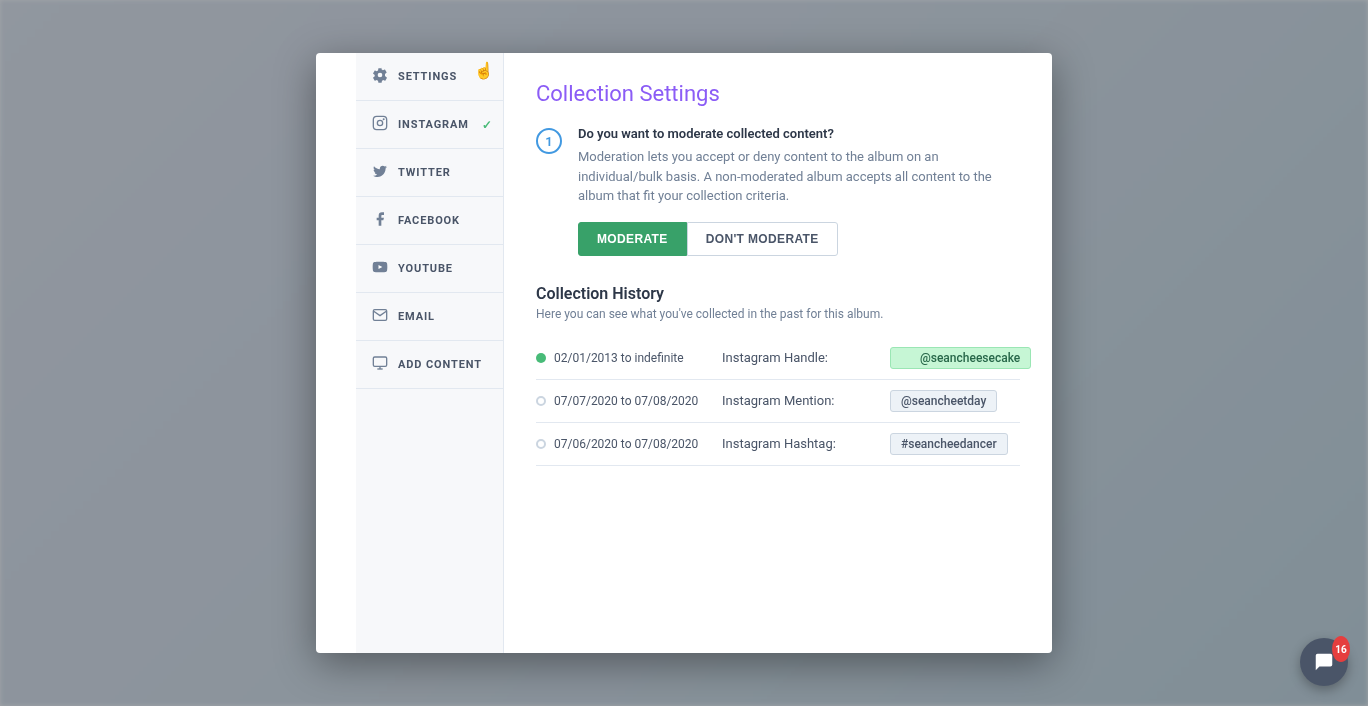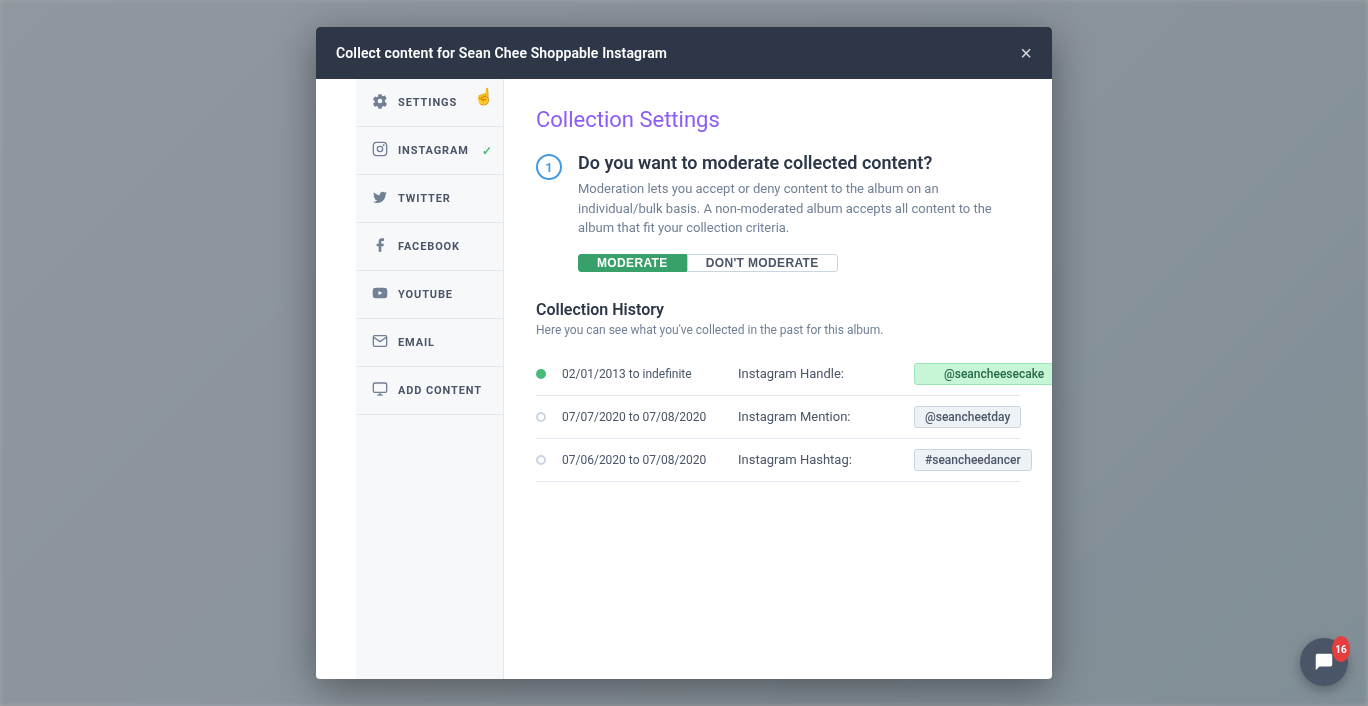--- a/index.html
+++ b/index.html
@@ -143,40 +143,40 @@
       display: flex;
       align-items: center;
       justify-content: center;
       font-size: 13px;
       font-weight: 600;
       flex-shrink: 0;
       margin-top: 2px;
     }
 
     .step-content h4 {
-      font-size: 18px;
+      font-size: 13px;
       font-weight: 600;
       color: #2d3748;
       margin-bottom: 6px;
     }
 
     .step-content p {
       font-size: 13px;
       color: #718096;
       line-height: 1.5;
       margin-bottom: 16px;
     }
 
     .btn-group {
       display: flex;
       gap: 0;
     }
 
     .btn {
-      padding: 1px 18px;
+      padding: 9px 18px;
       font-size: 12px;
       font-weight: 600;
       cursor: pointer;
       border: 1px solid #cbd5e0;
       background: #fff;
       color: #4a5568;
       letter-spacing: 0.03em;
     }
 
     .btn:first-child {
@@ -209,21 +209,21 @@
       font-size: 12px;
       color: #718096;
       margin-bottom: 16px;
     }
 
     .history-row {
       display: flex;
       align-items: center;
       padding: 10px 0;
       border-bottom: 1px solid #e2e8f0;
-      gap: 16px;
+      gap: 8px;
     }
 
     .history-dot {
       width: 10px;
       height: 10px;
       border-radius: 50%;
       flex-shrink: 0;
     }
 
     .dot-green { background: #48bb78; }
@@ -307,24 +307,20 @@
     }
   </style>
 </head>
 <body>
 
 <div class="bg-blur"></div>
 <div class="overlay"></div>
 
 <div class="modal">
 
-  <div class="modal-header">
-    <span class="modal-header-title">Collect content for Sean Chee Shoppable Instagram</span>
-    <button class="modal-close">×</button>
-  </div>
 
   <div class="modal-body">
 
     <div class="sidebar">
 
       <div class="sidebar-item">
         <span class="icon">
           <svg class="icon-svg" viewBox="0 0 24 24">
               <path d="M12 15.5A3.5 3.5 0 018.5 12 3.5 3.5 0 0112 8.5a3.5 3.5 0 013.5 3.5 3.5 3.5 0 01-3.5 3.5m7.43-2.92c.04-.33.07-.67.07-1.08s-.03-.76-.07-1.08l2.31-1.8c.21-.16.27-.44.13-.67l-2.19-3.79c-.13-.24-.42-.32-.65-.24l-2.72 1.09c-.57-.44-1.17-.81-1.84-1.08l-.42-2.9A.5.5 0 0014 2h-4a.5.5 0 00-.5.43l-.42 2.9c-.67.27-1.27.64-1.84 1.08L4.52 5.32c-.23-.08-.52 0-.65.24L1.68 9.35c-.14.23-.08.51.13.67l2.31 1.8c-.04.32-.07.66-.07 1.08s.03.76.07 1.08l-2.31 1.8c-.21.16-.27.44-.13.67l2.19 3.79c.13.24.42.32.65.24l2.72-1.09c.57.44 1.17.81 1.84 1.08l.42 2.9c.07.25.27.43.5.43h4c.24 0 .43-.18.5-.43l.42-2.9c.67-.27 1.27-.64 1.84-1.08l2.72 1.09c.23.08.52 0 .65-.24l2.19-3.79c.14-.23.08-.51-.13-.67l-2.31-1.8z"></path>
             </svg>

